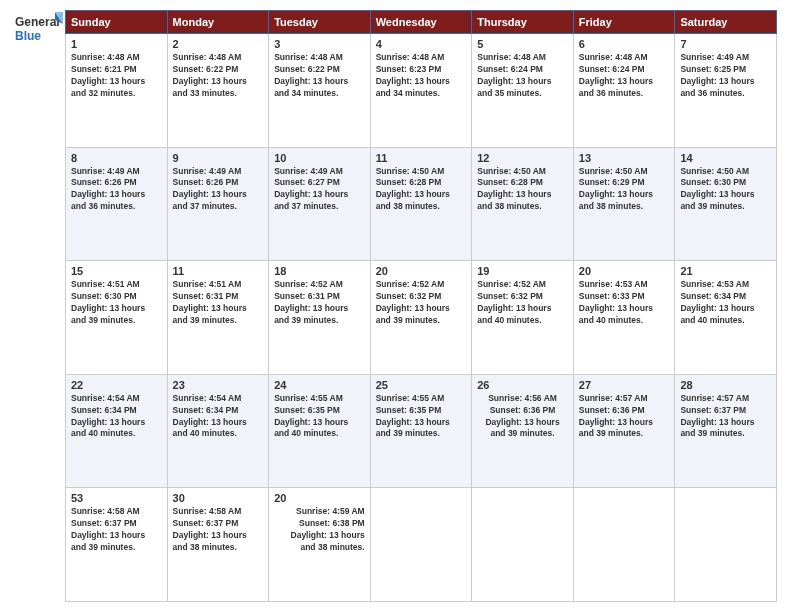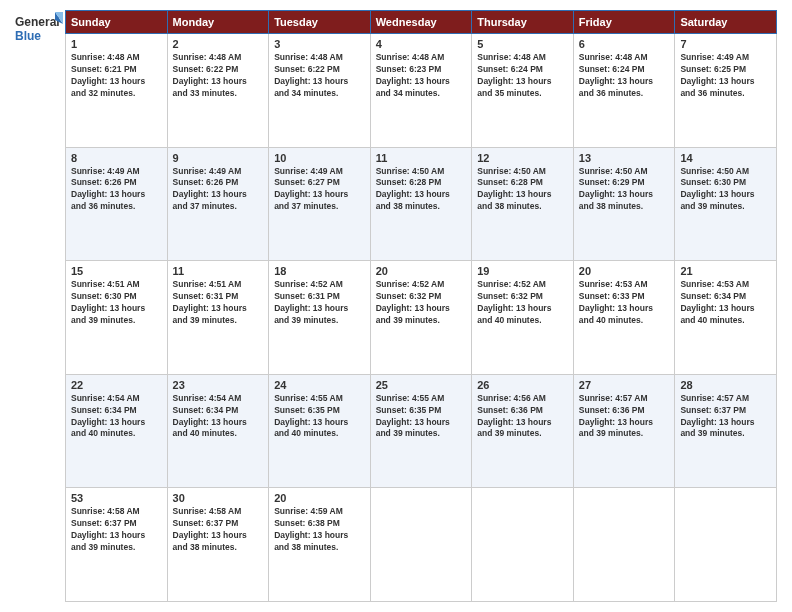--- a/index.html
+++ b/index.html
@@ -294,21 +294,21 @@
           </td>
           <td>
             <span class="day-num">25</span>
             <div class="day-info" style="white-space: pre-line;">Sunrise: 4:55 AM
 Sunset: 6:35 PM
 Daylight: 13 hours
 and 39 minutes.</div>
           </td>
           <td>
             <span class="day-num">26</span>
-            <div class="day-info" style="white-space: pre-line;">Sunrise: 4:56 AM
+            <div class="day-info" style="white-space: pre-line; text-align: center;">Sunrise: 4:56 AM
 Sunset: 6:36 PM
 Daylight: 13 hours
 and 39 minutes.</div>
           </td>
           <td>
             <span class="day-num">27</span>
             <div class="day-info" style="white-space: pre-line;">Sunrise: 4:57 AM
 Sunset: 6:36 PM
 Daylight: 13 hours
 and 39 minutes.</div>
@@ -331,21 +331,21 @@
           </td>
           <td>
             <span class="day-num">30</span>
             <div class="day-info" style="white-space: pre-line;">Sunrise: 4:58 AM
 Sunset: 6:37 PM
 Daylight: 13 hours
 and 38 minutes.</div>
           </td>
           <td>
             <span class="day-num">20</span>
-            <div class="day-info" style="white-space: pre-line;">Sunrise: 4:59 AM
+            <div class="day-info" style="white-space: pre-line; text-align: right;">Sunrise: 4:59 AM
 Sunset: 6:38 PM
 Daylight: 13 hours
 and 38 minutes.</div>
           </td>
           <td class="empty-cell"></td>
           <td class="empty-cell"></td>
           <td class="empty-cell"></td>
           <td class="empty-cell"></td>
         </tr>
       </tbody>

